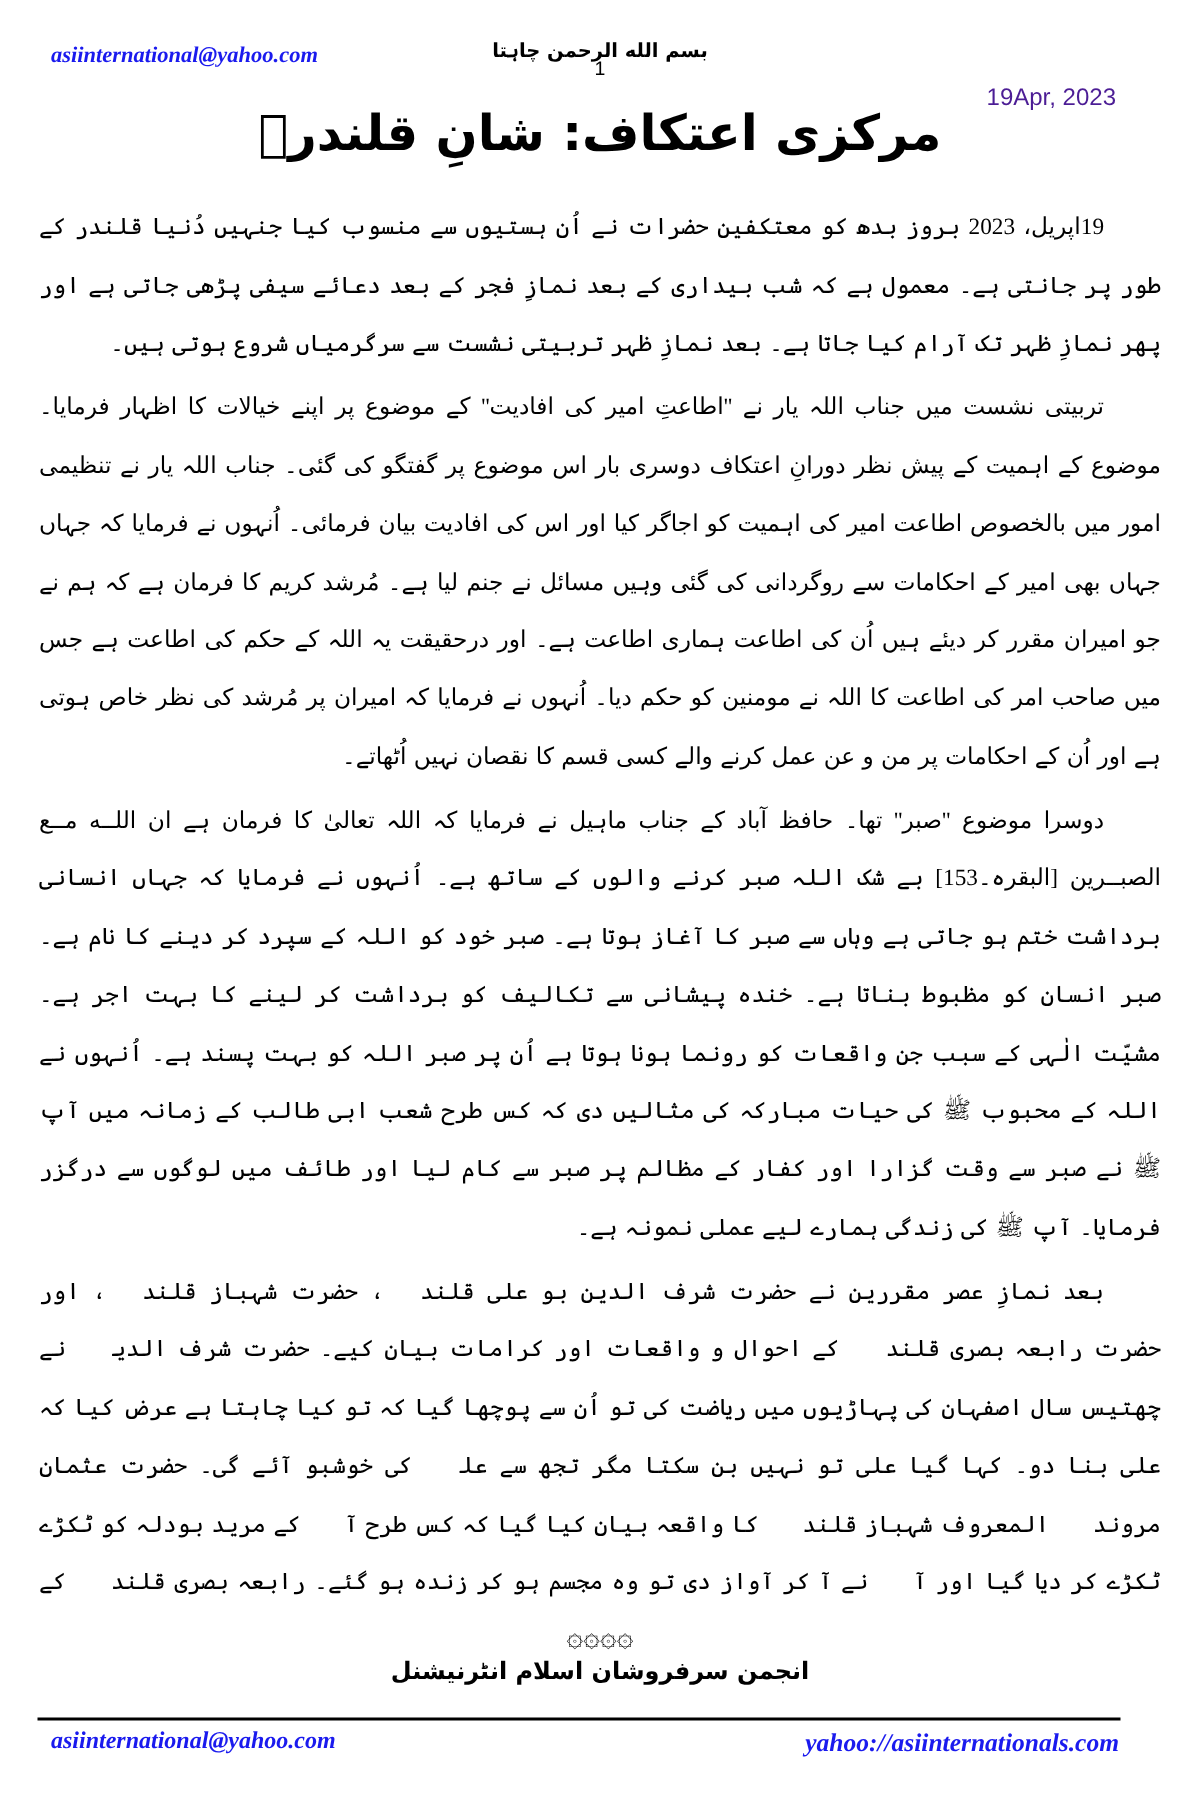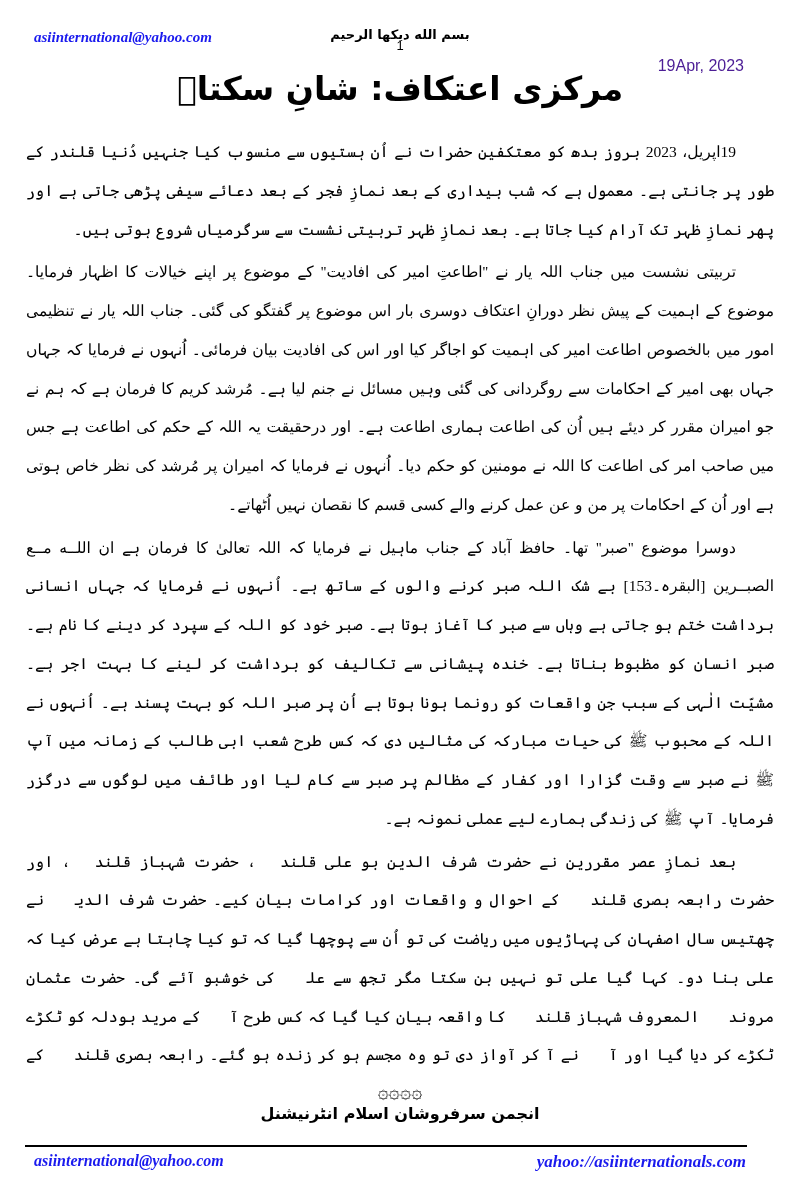--- a/index.html
+++ b/index.html
@@ -88,27 +88,27 @@
   .linkrow a.site { font-size: 17px; }
 </style>
 </head>
 <body>
 
 <div class="page">
 
   <a class="email-top">asiinternational@yahoo.com</a>
 
   <div class="bismillah-wrap">
-    <div class="bismillah">بسم الله دیکھا الرحيم</div>
+    <div class="bismillah">بسم الله الرحمن چاہتا</div>
     <div class="pagenum">1</div>
   </div>
 
   <div class="date">19Apr, 2023</div>
 
-  <h1 class="title">مرکزی اعتکاف:  شانِ سکتاؒ</h1>
+  <h1 class="title">مرکزی اعتکاف:  شانِ قلندرؒ</h1>
 
   <div class="content">
     <p>19اپریل، 2023  بروز بدھ کو معتکفین حضرات نے اُن ہستیوں سے منسوب کیا جنہیں دُنیا قلندر کے طور پر جانتی ہے۔ معمول ہے کہ شب بیداری کے بعد نمازِ فجر کے بعد دعائے سیفی پڑھی جاتی ہے اور پھر نمازِ ظہر تک آرام کیا جاتا ہے۔ بعد نمازِ ظہر تربیتی نشست سے سرگرمیاں شروع ہوتی ہیں۔</p>
     <p>تربیتی نشست میں جناب اللہ یار نے ''اطاعتِ امیر کی افادیت'' کے موضوع پر اپنے خیالات کا اظہار فرمایا۔ موضوع کے اہمیت کے پیش نظر دورانِ اعتکاف دوسری بار اس موضوع پر گفتگو کی گئی۔ جناب اللہ یار نے تنظیمی امور میں بالخصوص اطاعت امیر کی اہمیت کو اجاگر کیا اور اس کی افادیت بیان فرمائی۔ اُنہوں نے فرمایا کہ جہاں جہاں بھی امیر کے احکامات سے روگردانی کی گئی وہیں مسائل نے جنم لیا ہے۔ مُرشد کریم کا فرمان ہے کہ ہم نے جو امیران مقرر کر دیئے ہیں اُن کی اطاعت ہماری اطاعت ہے۔ اور درحقیقت یہ اللہ کے حکم کی اطاعت ہے جس میں صاحب امر کی اطاعت کا اللہ نے مومنین کو حکم دیا۔ اُنہوں نے فرمایا کہ امیران پر مُرشد کی نظر خاص ہوتی ہے اور اُن کے احکامات پر من و عن عمل کرنے والے کسی قسم کا نقصان نہیں اُٹھاتے۔</p>
     <p>دوسرا موضوع ''صبر'' تھا۔ حافظ آباد کے جناب ماہیل نے فرمایا کہ اللہ تعالیٰ کا فرمان ہے ان اللــه مــع الصبــرین [البقرہ۔153] بے شک اللہ صبر کرنے والوں کے ساتھ ہے۔ اُنہوں نے فرمایا کہ جہاں انسانی برداشت ختم ہو جاتی ہے وہاں سے صبر کا آغاز ہوتا ہے۔ صبر خود کو اللہ کے سپرد کر دینے کا نام ہے۔ صبر انسان کو مظبوط بناتا ہے۔ خندہ پیشانی سے تکالیف کو برداشت کر لینے کا بہت اجر ہے۔ مشیّت الٰہی کے سبب جن واقعات کو رونما ہونا ہوتا ہے اُن پر صبر اللہ کو بہت پسند ہے۔ اُنہوں نے اللہ کے محبوب ﷺ کی حیات مبارکہ کی مثالیں دی کہ کس طرح شعب ابی طالب کے زمانہ میں آپ ﷺ نے صبر سے وقت گزارا اور کفار کے مظالم پر صبر سے کام لیا اور طائف میں لوگوں سے درگزر فرمایا۔ آپ ﷺ کی زندگی ہمارے لیے عملی نمونہ ہے۔</p>
     <p>بعد نمازِ عصر مقررین نے حضرت شرف الدین بو علی قلندرؒ، حضرت شہباز قلندرؒ، اور حضرت رابعہ بصری قلندرؒ کے احوال و واقعات اور کرامات بیان کیے۔ حضرت شرف الدینؒ نے چھتیس سال اصفہان کی پہاڑیوں میں ریاضت کی تو اُن سے پوچھا گیا کہ تو کیا چاہتا ہے عرض کیا کہ علی بنا دو۔ کہا گیا علی تو نہیں بن سکتا مگر تجھ سے علیؑ کی خوشبو آئے گی۔ حضرت عثمان مروندیؒ المعروف شہباز قلندرؒ کا واقعہ بیان کیا گیا کہ کس طرح آپؒ کے مرید بودلہ کو ٹکڑے ٹکڑے کر دیا گیا اور آپؒ نے آ کر آواز دی تو وہ مجسم ہو کر زندہ ہو گئے۔ رابعہ بصری قلندرؒ کے اُس واقعہ کو بیان کیا گیا کہ کس طرح اُن کو جسم فروشی کے لیے بٹھایا گیا مگر جو بھی ایک بار اُن کے کمرے میں جاتا تھا واصل باللہ ہو جاتا اور کبھی واپس نہ آتا۔ جس شخص نے اُنہیں اس کوٹھے پر بٹھایا تھا اُس کو تجسس ہوا تو اُس نے دروازے سوراخ سے دیکھا کہ جو شخص اندر گیا تھا حضرت رابعہ بصریؒ نے اپنی نظر سے ہی اُس کے قلب کو جاری کر دیا۔ وہ شخص آپؒ کے قدموں گر پڑا اور توبہ تائب ہوا۔    افطار سے چند منٹ پہلے اس روحانی محفل کا اختتام حلقہ ذکر اور دعائے خیر پر ہوا۔</p>
   </div>
 
   <div class="footer">
     <div class="ornaments">۞۞۞۞</div>

